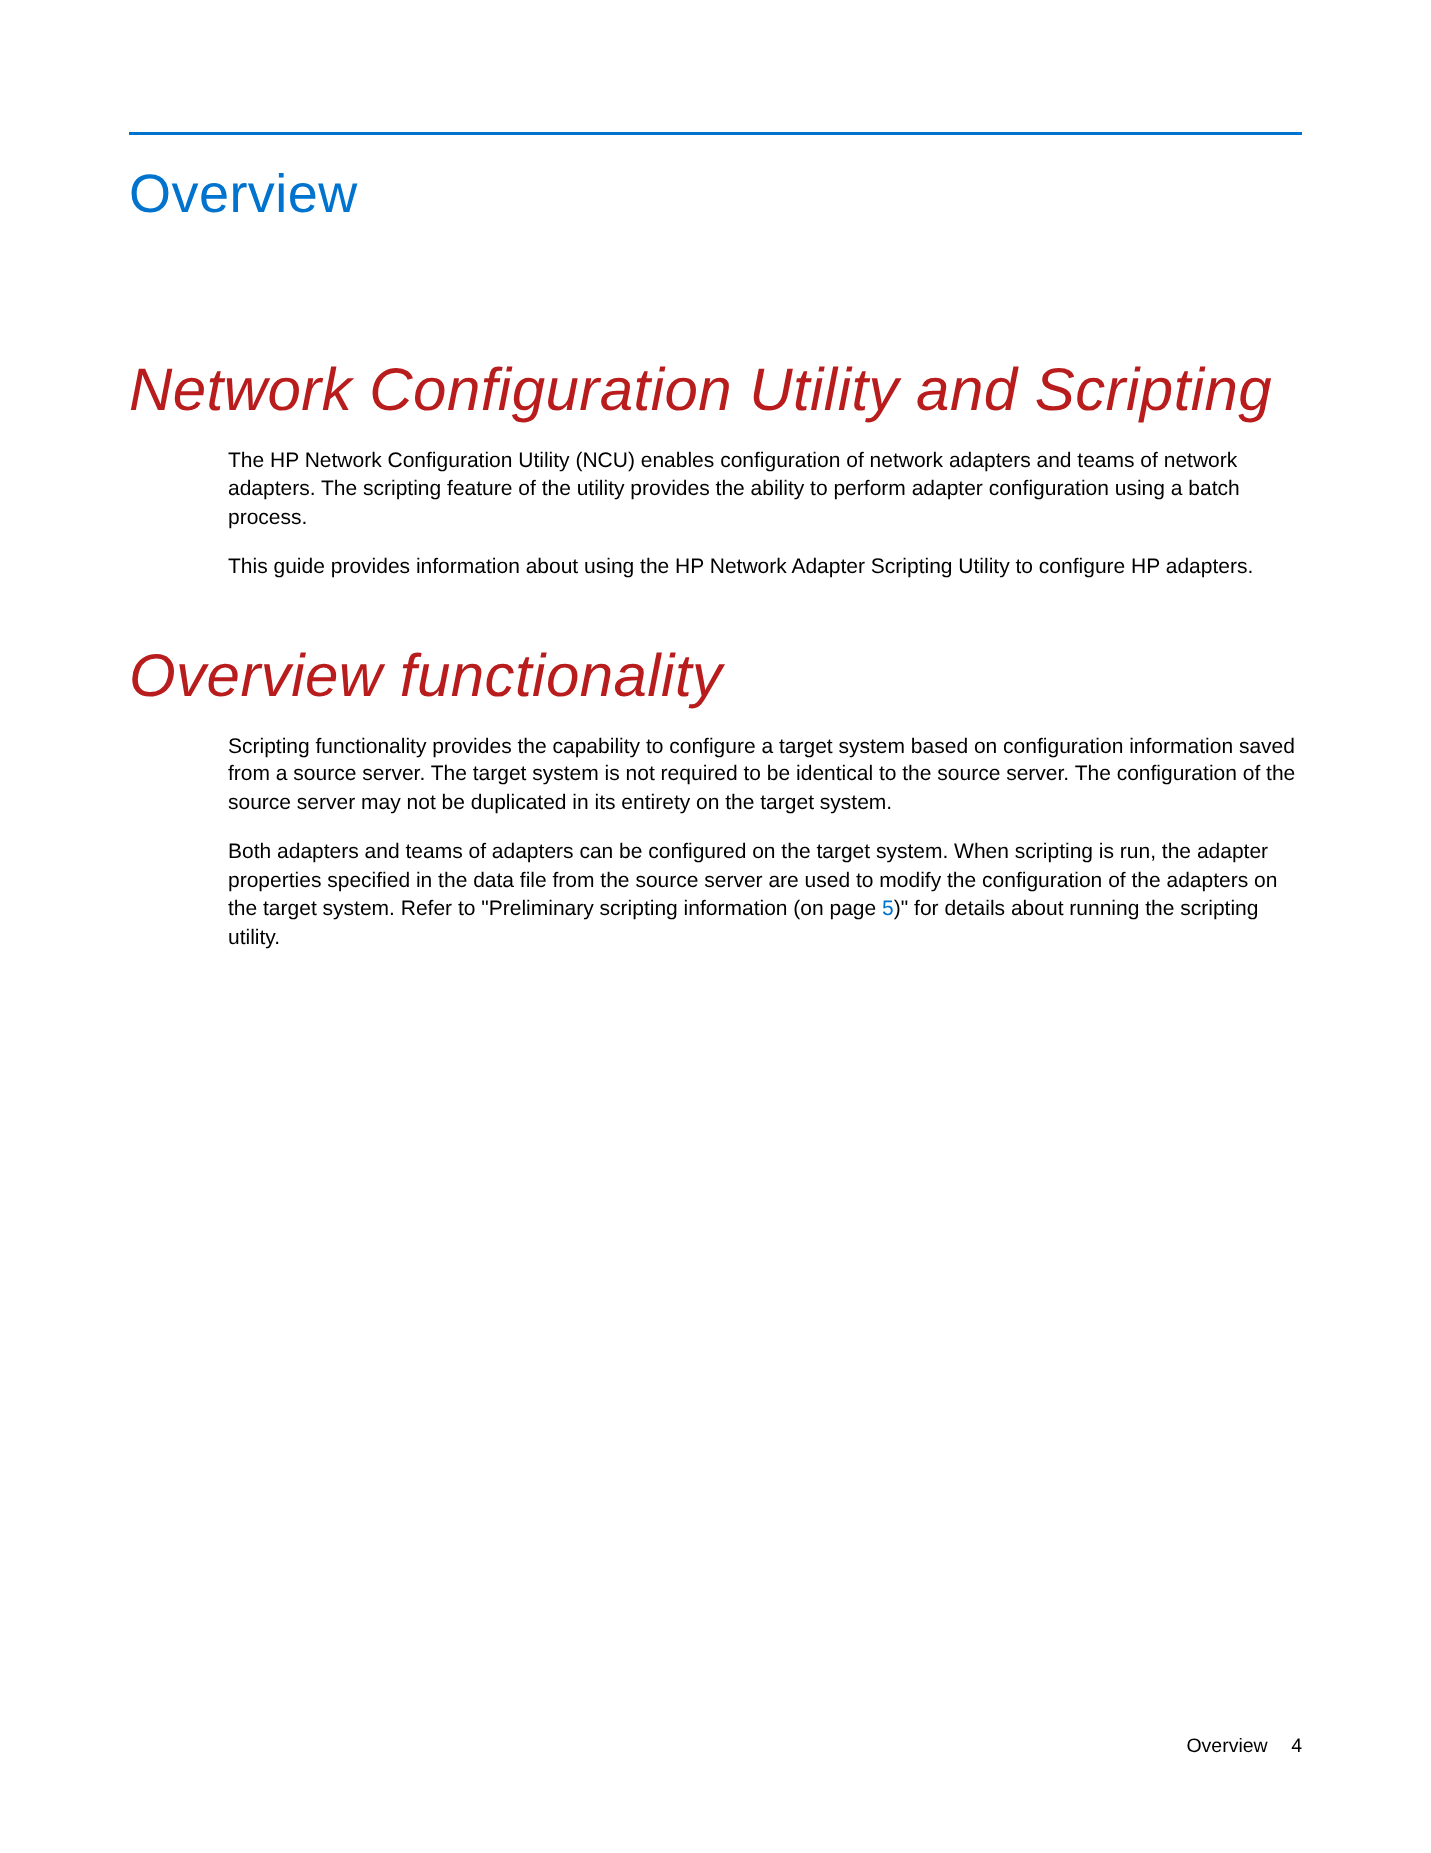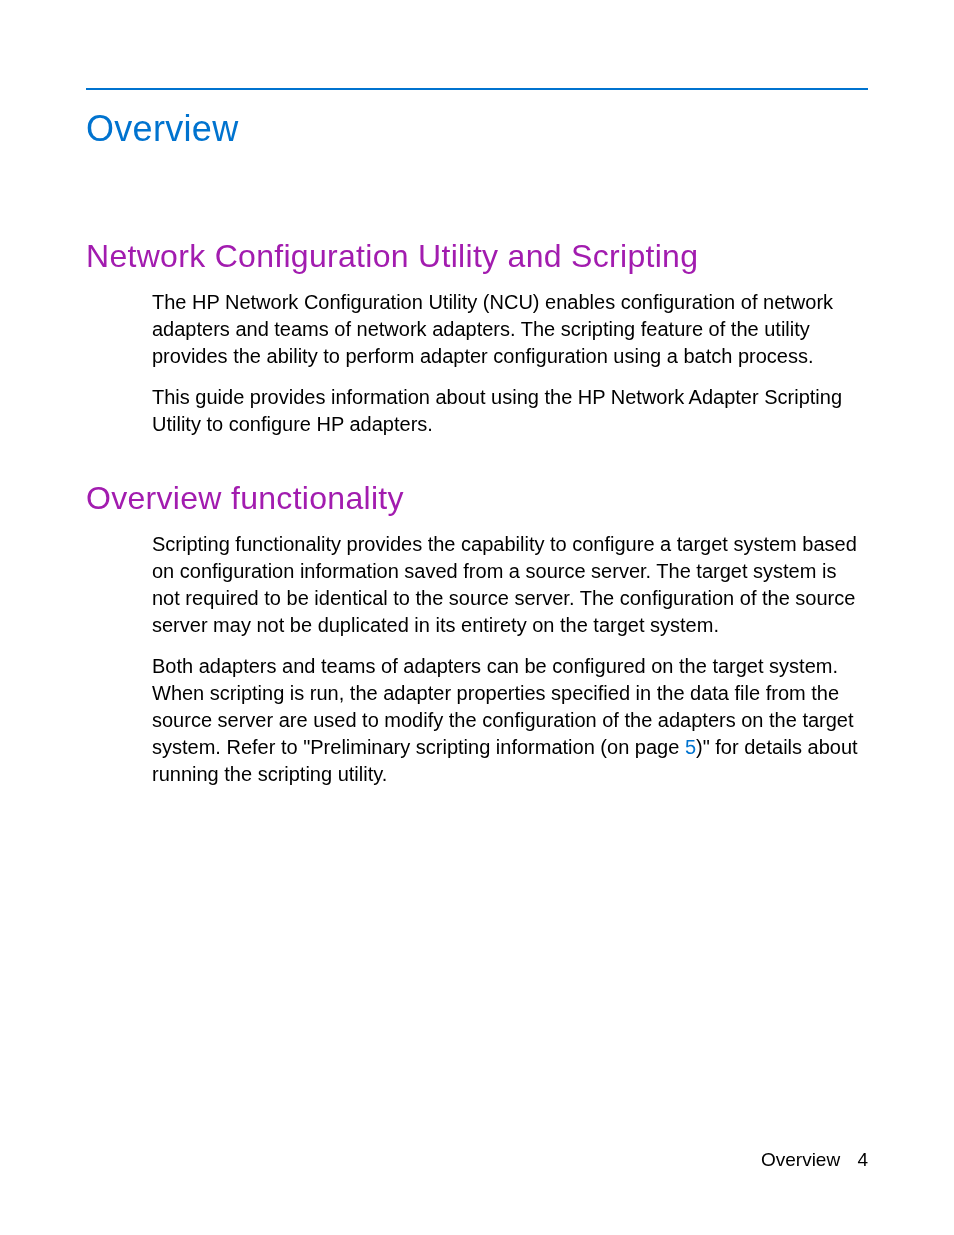--- a/index.html
+++ b/index.html
@@ -22,49 +22,50 @@
     }
     .h1 {
       font-size: 36px;
       font-weight: 300;
       color: #0073cf;
       font-family: "Segoe UI Light", "Segoe UI", Arial, sans-serif;
       margin-bottom: 88px;
       letter-spacing: 0.3px;
     }
     .h2 {
-      font-size: 32px;
+      font-size: 40px;
       font-weight: 300;
-      color: #a21caf;
+      color: #b91c1c;
       font-family: "Segoe UI Light", "Segoe UI", Arial, sans-serif;
       margin-bottom: 14px;
       letter-spacing: 0.3px;
+      font-style: italic;
     }
     .body-block {
       padding-left: 66px;
       padding-right: 0;
     }
     .body-text {
-      font-size: 20px;
+      font-size: 14px;
       color: #000;
       line-height: 1.35;
       margin-bottom: 14px;
       font-family: "Segoe UI", Arial, sans-serif;
     }
     .section-gap {
       height: 28px;
     }
     .link {
       color: #0073cf;
     }
     .footer {
       position: absolute;
       bottom: 64px;
       right: 86px;
-      font-size: 19px;
+      font-size: 13px;
       color: #000;
       font-family: "Segoe UI", Arial, sans-serif;
     }
     .footer .sep {
       margin: 0 6px;
     }
   </style>
 </head>
 <body>
 

